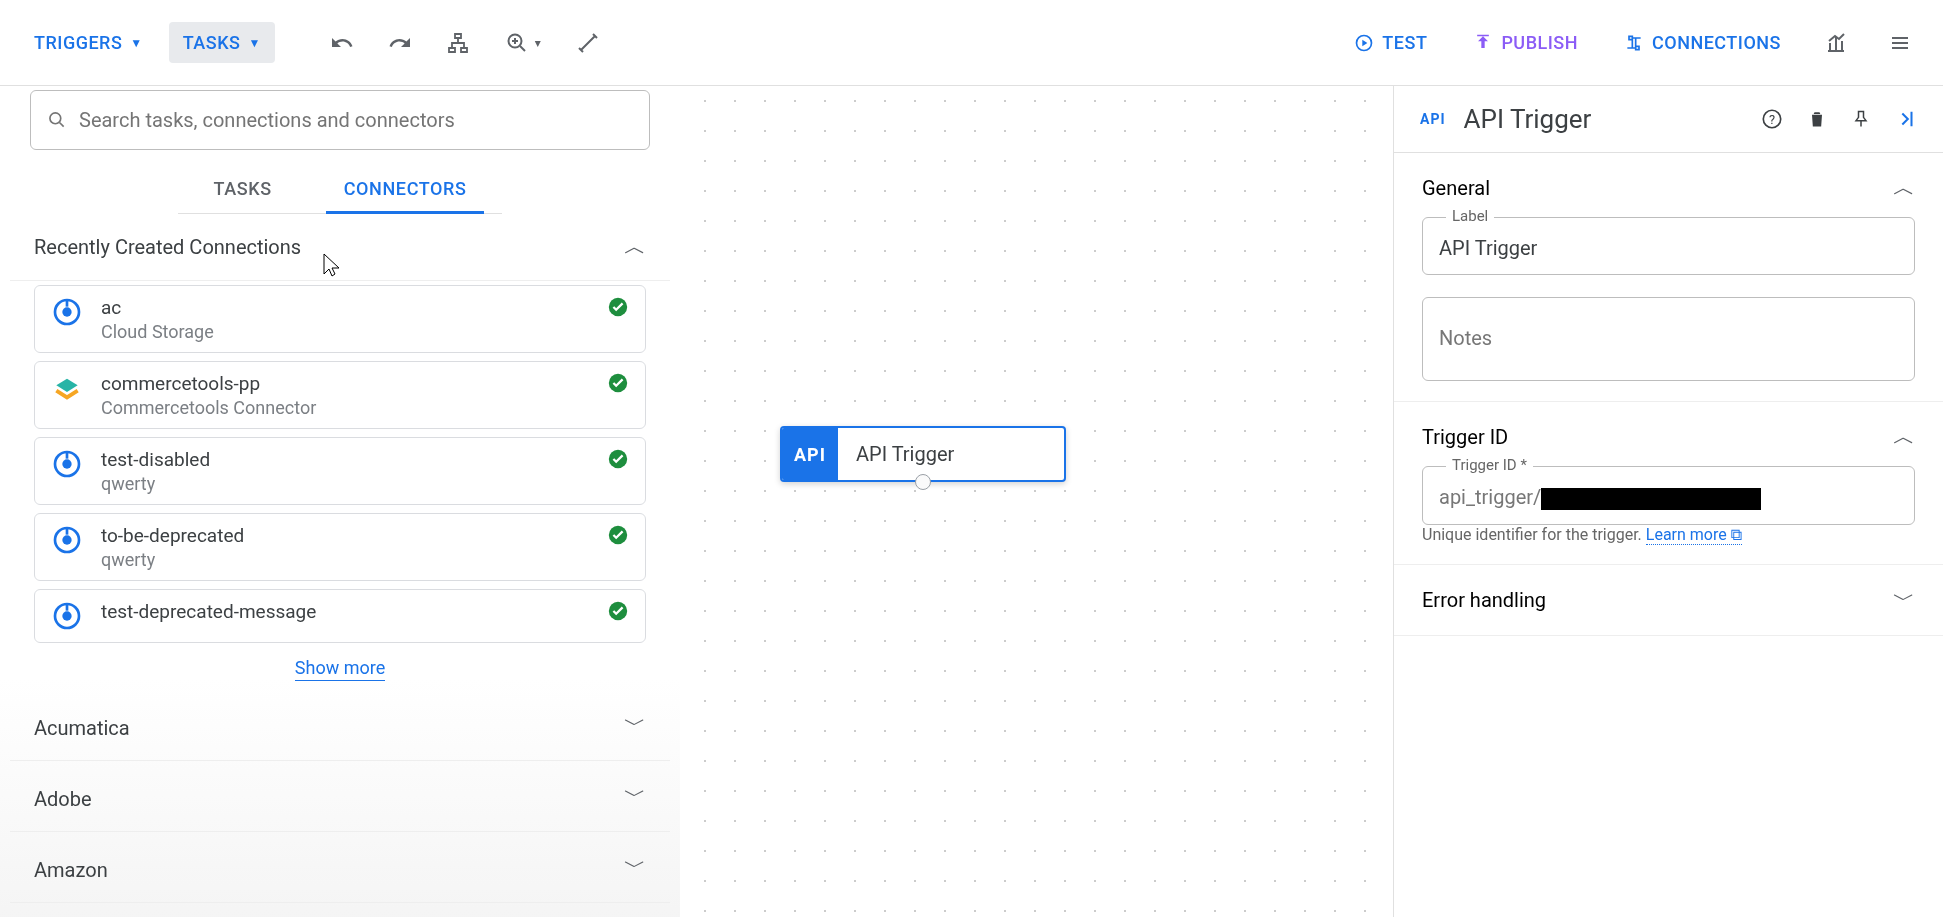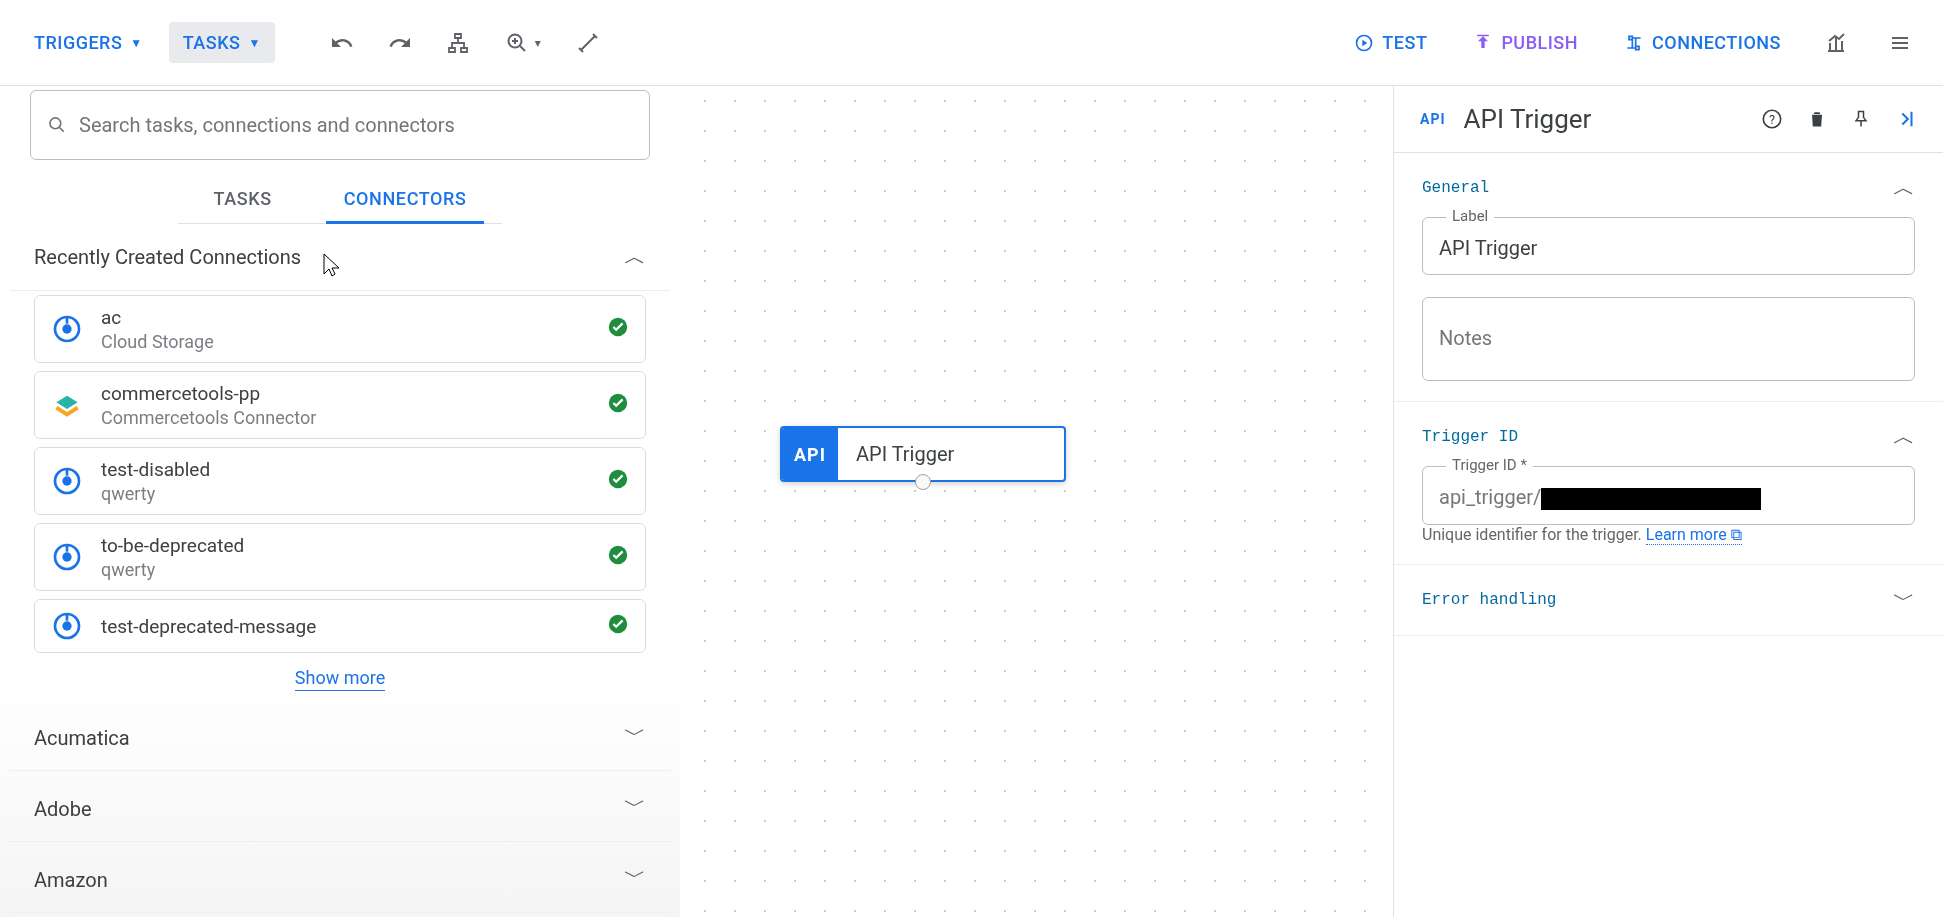--- a/index.html
+++ b/index.html
@@ -13,35 +13,35 @@
     .toolbar-btn.active { background: #e8eaed; }
     .toolbar-icon-btn { width: 46px; height: 46px; display: flex; align-items: center; justify-content: center; cursor: pointer; border-radius: 50%; color: #5f6368; }
     .toolbar-icon-btn svg { width: 24px; height: 24px; }
     .caret { font-size: 12px; }
 
     
     .main { display: flex; height: calc(100% - 70px); position: relative; }
     
     
     .tasks-panel { width: 680px; background: #fff; position: absolute; left: 0; top: 0; bottom: 0; padding: 0 10px; overflow-y: auto; z-index: 10; background: linear-gradient(180deg, #fff 0%, #fff 70%, #f4f4f4 100%);}
-    .search-box { margin: 4px 20px 14px 20px; height: 70px; border: 1px solid #bdbdbd; border-radius: 6px; display: flex; align-items: center; padding: 0 16px; gap: 12px; color: #757575; }
+    .search-box { margin: 4px 20px 14px 20px; height: 60px; border: 1px solid #bdbdbd; border-radius: 6px; display: flex; align-items: center; padding: 0 16px; gap: 12px; color: #757575; }
     .search-box input { border: none; outline: none; font-size: 20px; flex: 1; color: #333; }
     .tabs { display: flex; border-bottom: 1px solid #e0e0e0; }
     .tab { flex: 0 0 auto; padding: 14px 36px; font-size: 18px; font-weight: 500; color: #5f6368; cursor: pointer; text-align: center; position: relative; letter-spacing: 0.6px; }
     .tab.active { color: #1a73e8; }
     .tab.active::after { content: ''; position: absolute; left: 18px; right: 18px; bottom: -1px; height: 3px; background: #1a73e8; }
     .tabs-wrap { display: flex; justify-content: center; }
     
     .section { padding: 18px 24px; border-bottom: 1px solid #eee; }
     .section-header { display: flex; justify-content: space-between; align-items: center; cursor: pointer; }
     .section-title { font-size: 20px; color: #3c4043; }
     .chev { color: #5f6368; font-size: 22px; }
     
     .conn-list { padding: 4px 24px 6px 24px; }
-    .conn-item { border: 1px solid #dadce0; border-radius: 6px; margin-bottom: 8px; padding: 10px 16px; display: flex; align-items: center; gap: 18px; cursor: pointer; background:#fff;}
+    .conn-item { border: 1px solid #dadce0; border-radius: 6px; margin-bottom: 8px; padding: 10px 16px; display: flex; align-items: flex-start; gap: 18px; cursor: pointer; background:#fff;}
     .conn-icon { width: 32px; height: 32px; display: flex; align-items: center; justify-content: center; }
     .conn-text { flex: 1; }
     .conn-name { font-size: 19px; color: #3c4043; }
     .conn-sub { font-size: 18px; color: #7b7f84; margin-top: 2px; }
     .conn-status svg { width: 22px; height: 22px; }
     .show-more { text-align: center; color: #1a73e8; font-size: 18px; padding: 6px; cursor: pointer; }
     .show-more span { border-bottom: 1px solid #1a73e8; padding-bottom: 2px; }
 
     .vendor-section { padding: 20px 24px; border-bottom: 1px solid #eee; display: flex; justify-content: space-between; align-items: flex-end; cursor: pointer; }
     .vendor-name { font-size: 20px; color: #3c4043; }
@@ -56,21 +56,21 @@
     
     .props { width: 550px; background: #fff; border-left: 1px solid #e0e0e0; position: absolute; right: 0; top: 0; bottom: 0; overflow-y: auto; }
     .props-header { padding: 18px 26px; display: flex; align-items: center; gap: 18px; }
     .props-title { font-size: 26px; color: #3c4043; flex: 1; }
     .props-badge { font-size: 14px; font-weight: 700; color: #1a73e8; letter-spacing: 1px; }
     .props-header-icons { display: flex; gap: 24px; align-items: center; color: #3c4043; }
     .props-header-icons > * { cursor: pointer; }
 
     .props-section { padding: 20px 28px; border-bottom: 1px solid #eee; }
     .props-section-header { display: flex; justify-content: space-between; align-items: center; margin-bottom: 14px; cursor: pointer; }
-    .props-section-title { font-size: 16px; color: #0369a1; font-family: Liberation Mono, monospace; }
+    .props-section-title { font-size: 20px; color: #000000; }
     
     .field { position: relative; margin-top: 14px; }
     .field-box { border: 1px solid #bdbdbd; border-radius: 6px; padding: 18px 16px 14px 16px; }
     .field-legend { position: absolute; top: -10px; left: 24px; background: #fff; padding: 0 6px; font-size: 15px; color: #666; }
     .field-input { font-size: 20px; color: #3c4043; border: none; outline: none; width: 100%; }
     .field-text { font-size: 20px; color: #777; }
     .helper { font-size: 16px; color: #666; }
     .helper a { color: #1a73e8; text-decoration: none; border-bottom: 1px dotted #1a73e8; }
     .blackbox { display: inline-block; width: 220px; height: 22px; background: #000; vertical-align: middle; }
 

